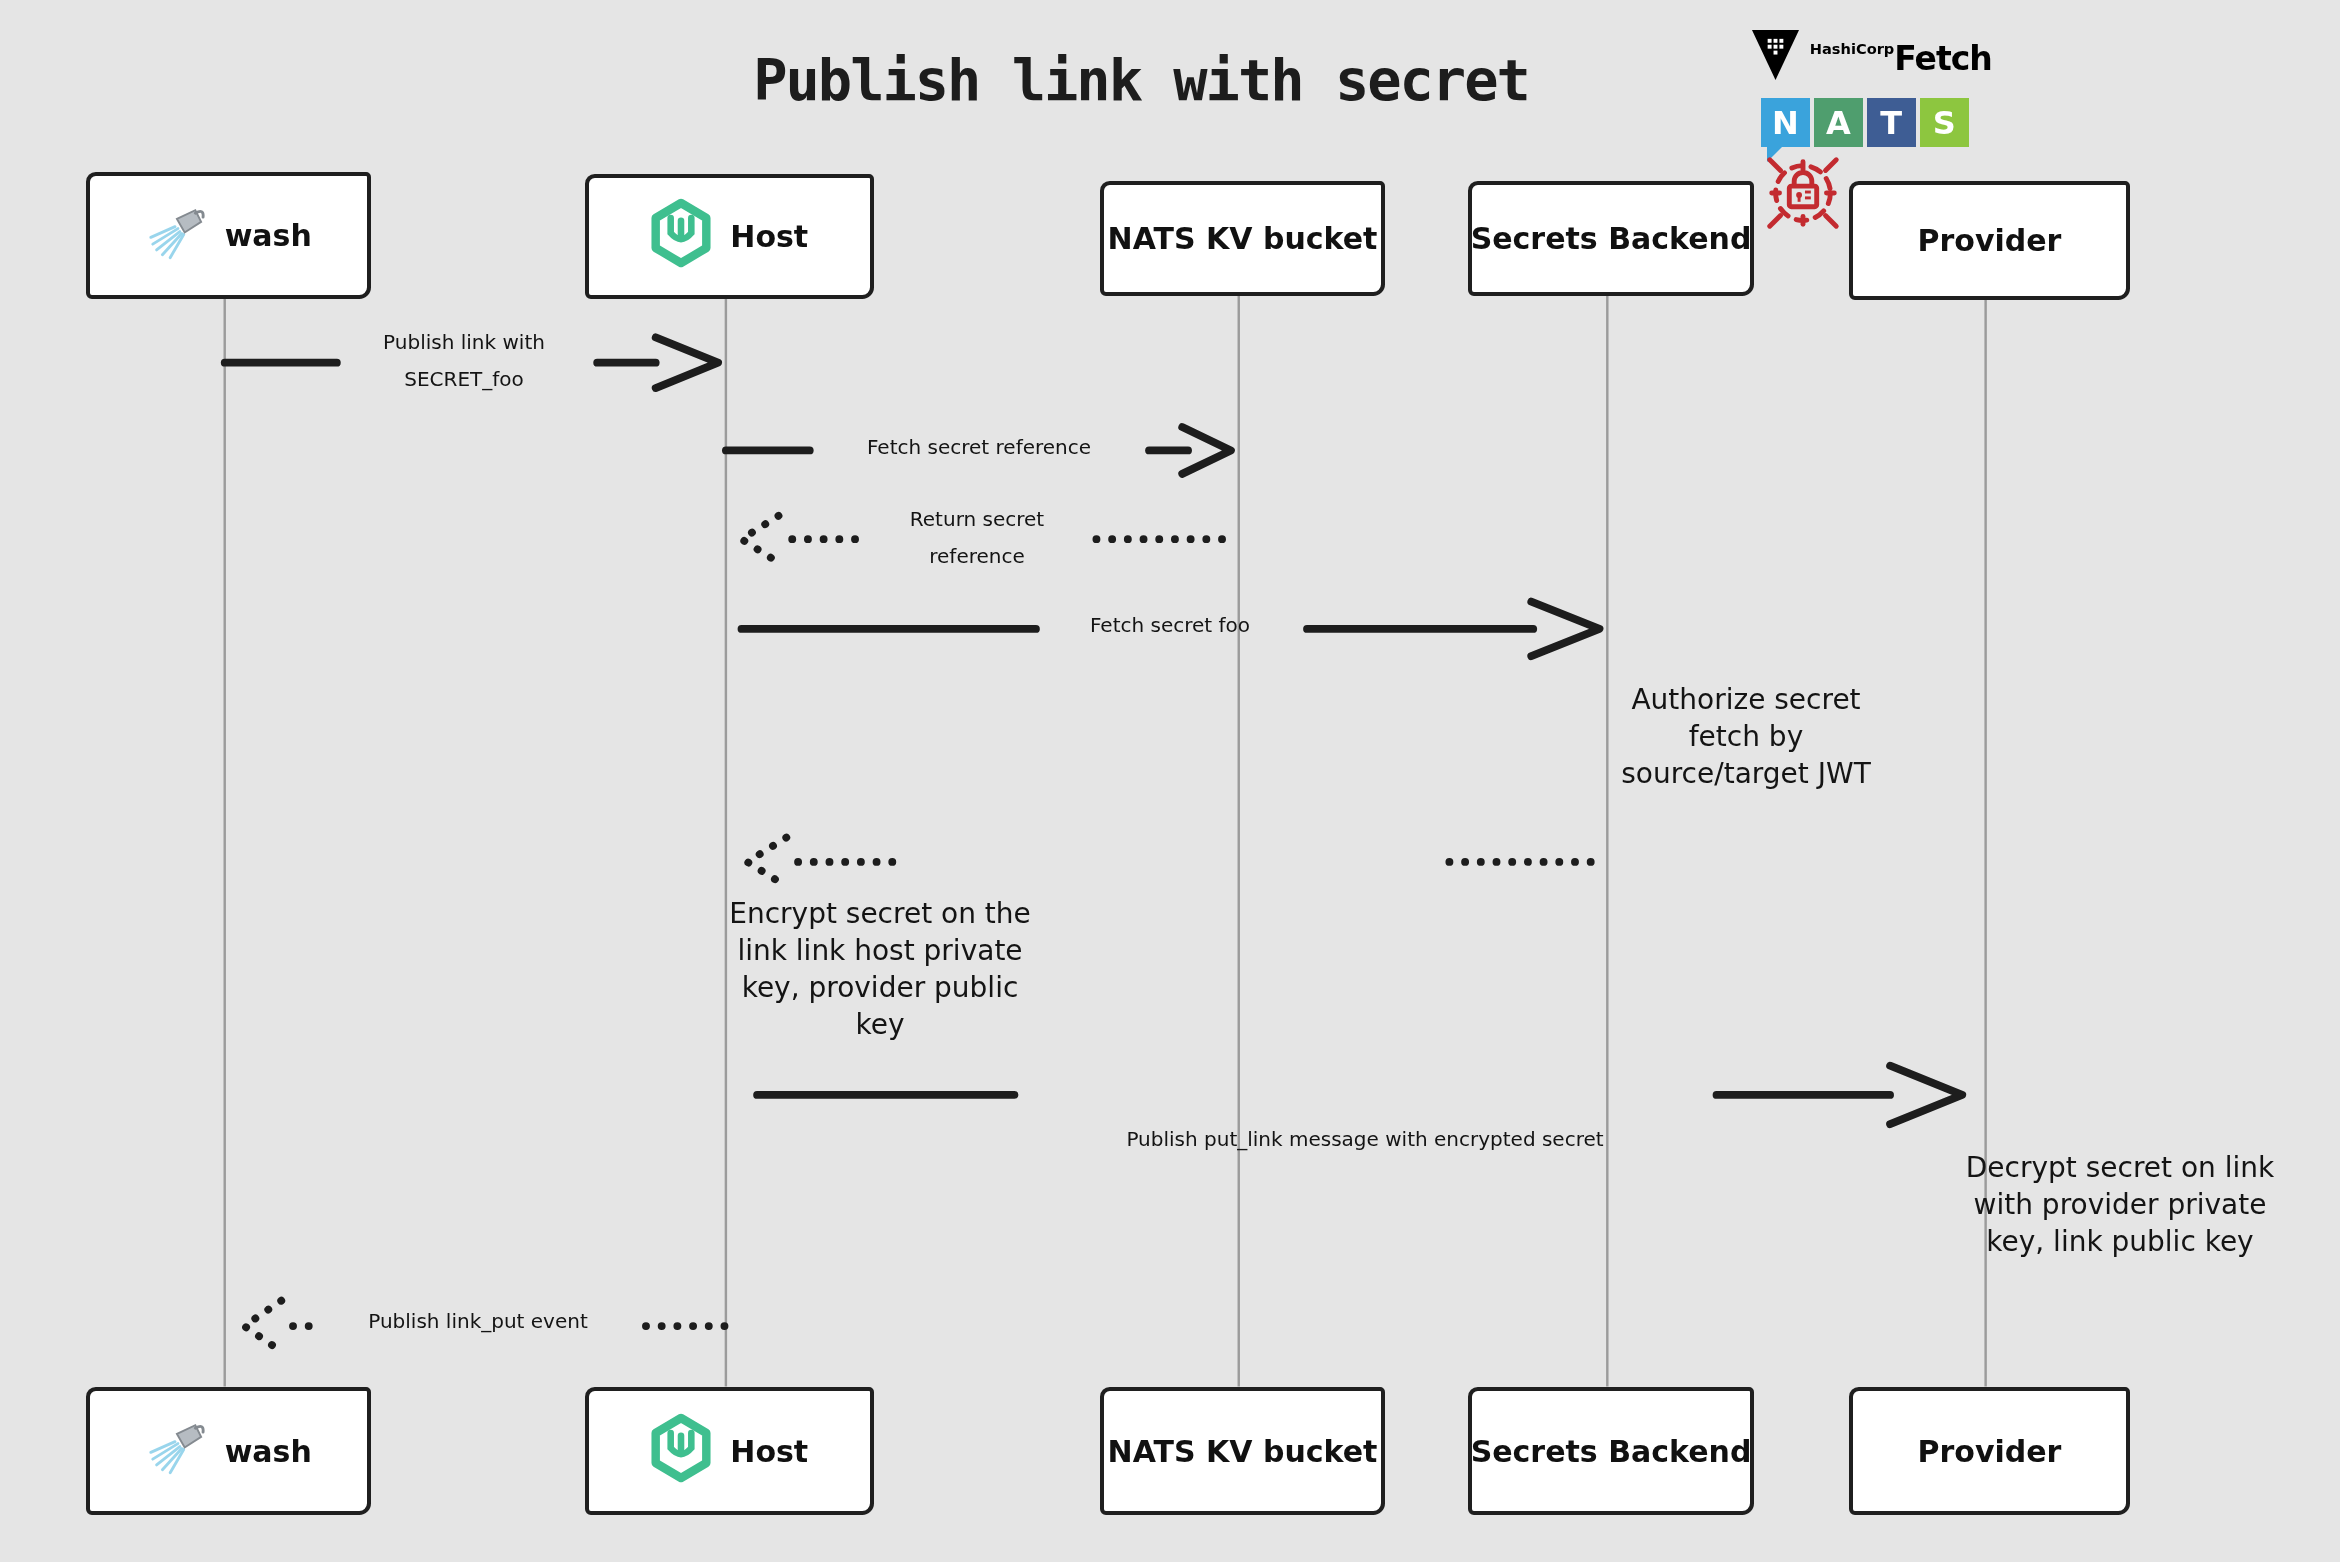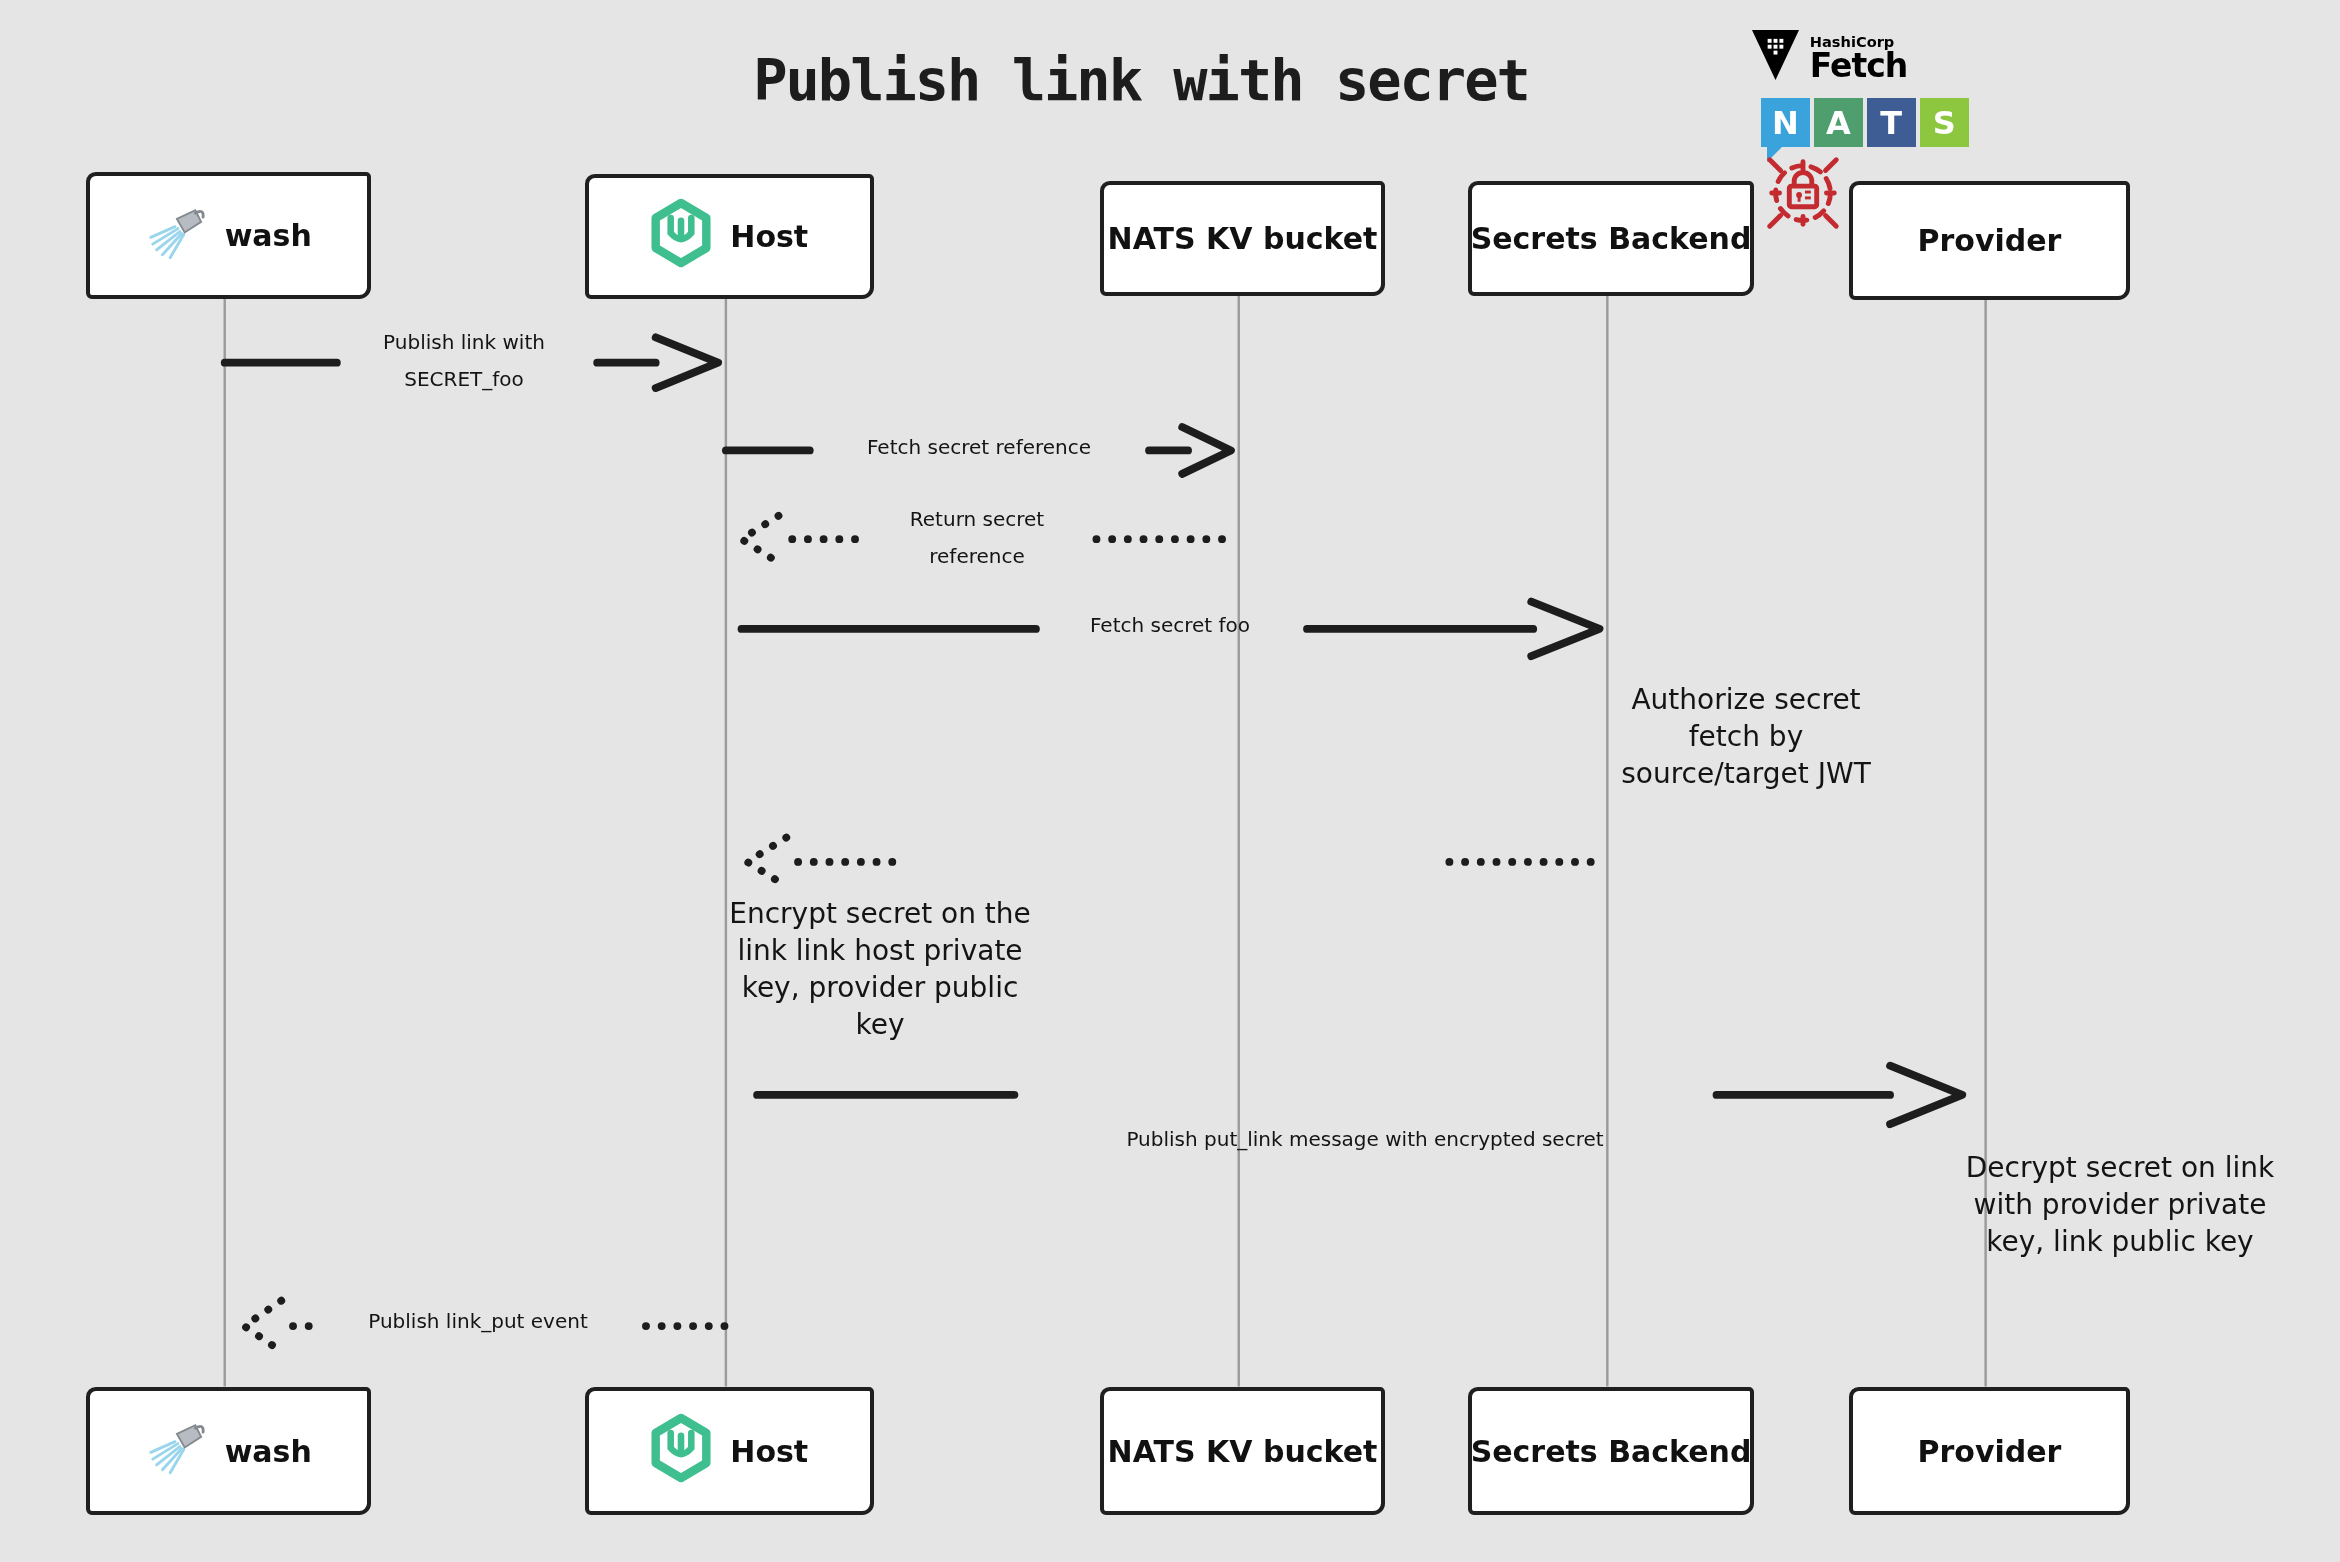--- a/index.html
+++ b/index.html
@@ -19,21 +19,21 @@
   .solid{stroke:#1d1d1d;stroke-width:8;fill:none;stroke-linecap:round;stroke-linejoin:round;}
   .dots{stroke:#1d1d1d;stroke-width:8;fill:none;stroke-linecap:round;stroke-linejoin:round;
         stroke-dasharray:0.1 16;}
   
   .msg{transform:translateX(-50%);text-align:center;font-size:20px;line-height:37px;
        white-space:nowrap;color:#141414;}
   .note{transform:translateX(-50%);text-align:center;font-size:28px;line-height:37px;
         white-space:nowrap;color:#141414;}
   
   .vault{left:1751px;top:29px;display:flex;align-items:center;gap:9.8px;}
-  .vault .txt{display:flex;flex-direction:column;line-height:1;}
+  .vault .txt{display:flex;flex-direction:row;line-height:1;}
   .vault .brand{font-size:14.6px;font-weight:bold;color:#000;}
   .vault .product{font-size:33px;font-weight:bold;color:#000;letter-spacing:-1px;}
   
   .nats{left:1761px;top:98px;display:flex;gap:3.9px;}
   .nats .sq{width:49px;height:49px;display:flex;align-items:center;justify-content:center;
             color:#fff;font-weight:bold;font-size:32px;position:relative;}
   .sq-n{background:#3aa3dc;}
   .sq-a{background:#4f9e6e;}
   .sq-t{background:#3e5d94;}
   .sq-s{background:#8dc63f;}

